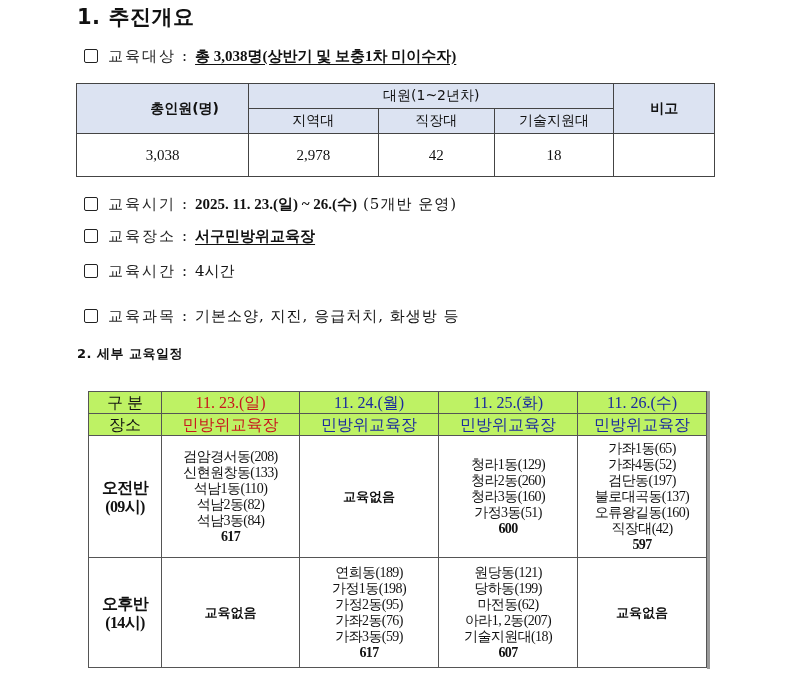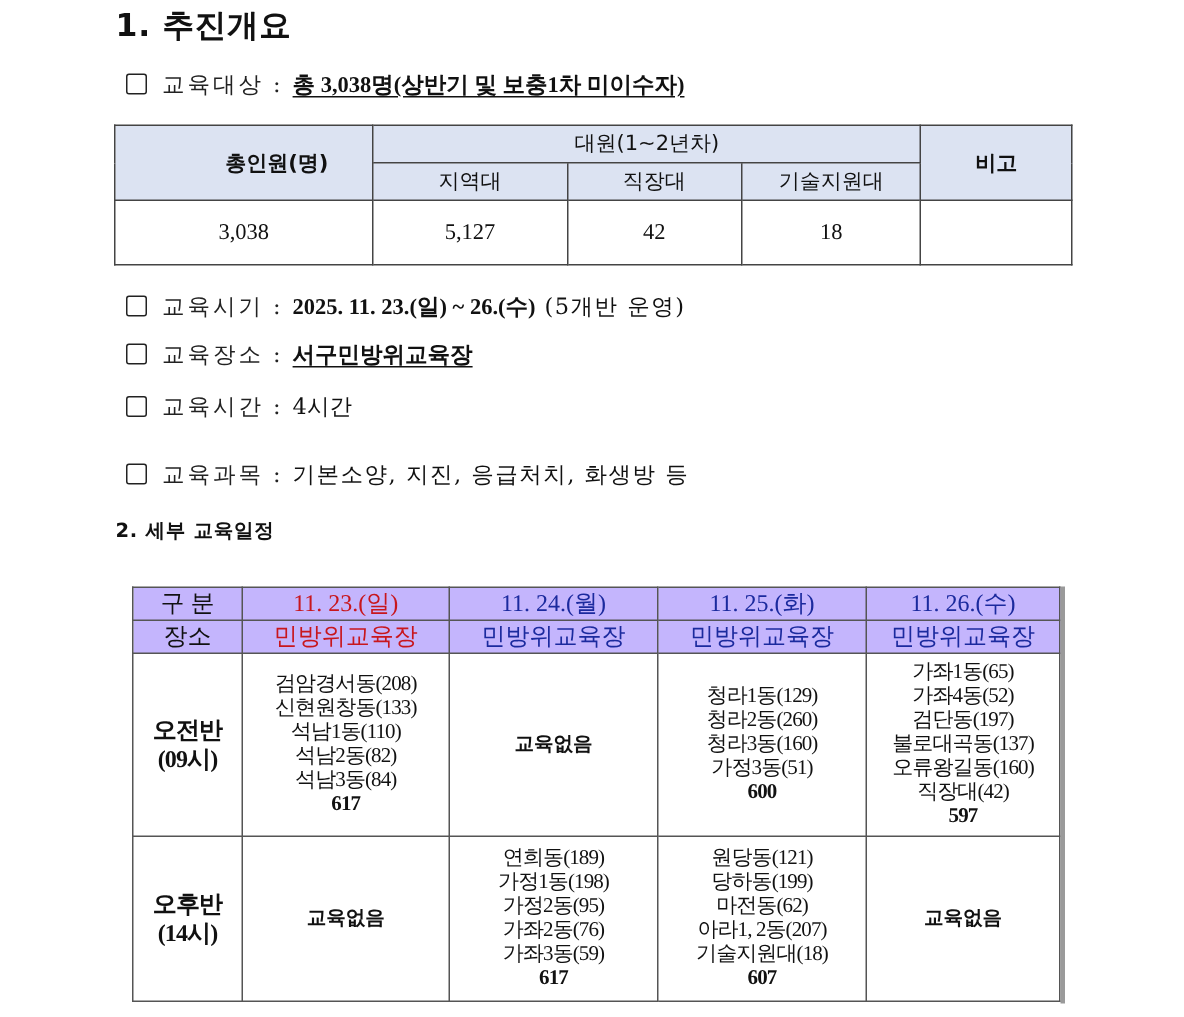--- a/index.html
+++ b/index.html
@@ -19,21 +19,21 @@
 
   table { border-collapse:collapse; position:absolute; }
   #summary { left:76px; top:83px; width:639px; font-size:14px; }
   #summary td { border:1px solid #444; text-align:center; height:24px; padding:0; }
   #summary td.hd { background:#dce3f2; font-family:"DejaVu Sans","Liberation Sans",sans-serif; font-size:14px; }
   #summary td.tot { font-weight:bold; font-size:14px;padding-left:44px; }
   #summary td.num { height:42px; font-family:"Liberation Serif",serif; font-size:15px; }
 
   #sched { left:88px; top:391px; width:619px; font-size:14px; font-family:"Liberation Serif","DejaVu Serif",serif; }
   #sched td { border:1px solid #555; text-align:center; padding:0; vertical-align:middle; line-height:16px; }
-  #sched tr.hdr td { background:#c4b5fd; height:21px; font-size:16px; }
+  #sched tr.hdr td { background:#bef264; height:21px; font-size:16px; }
   #sched .red { color:#c8161d;margin-top:11px; }
   #sched .blue { color:#1b2a9e; }
   #sched .rowlbl { font-size:16px; line-height:19px;font-weight:bold; }
   #sched .none { font-weight:bold; font-family:"DejaVu Sans","Liberation Sans",sans-serif; font-size:13px; }
   #sched .tot { font-weight:bold; }
   #sched .line { display:block; letter-spacing:-0.6px; }
   .rshade { position:absolute; left:707px; top:391px; width:3px; height:278px; background:#9a9a9a; }
 </style>
 </head>
 <body>
@@ -54,21 +54,21 @@
     <td class="hd" colspan="3">대원(1~2년차)</td>
     <td class="hd" rowspan="2" style="width:108px;font-weight:bold">비고</td>
   </tr>
   <tr>
     <td class="hd" style="width:138px">지역대</td>
     <td class="hd" style="width:125px">직장대</td>
     <td class="hd" style="width:129px">기술지원대</td>
   </tr>
   <tr>
     <td class="num">3,038</td>
-    <td class="num">5,127</td>
+    <td class="num">2,978</td>
     <td class="num">42</td>
     <td class="num">18</td>
     <td class="num"></td>
   </tr>
 </tbody>
   </table>
 
 <div class="item" style="top:192px">
   <span class="box"></span>
   <span class="lbl">교육시기</span>

